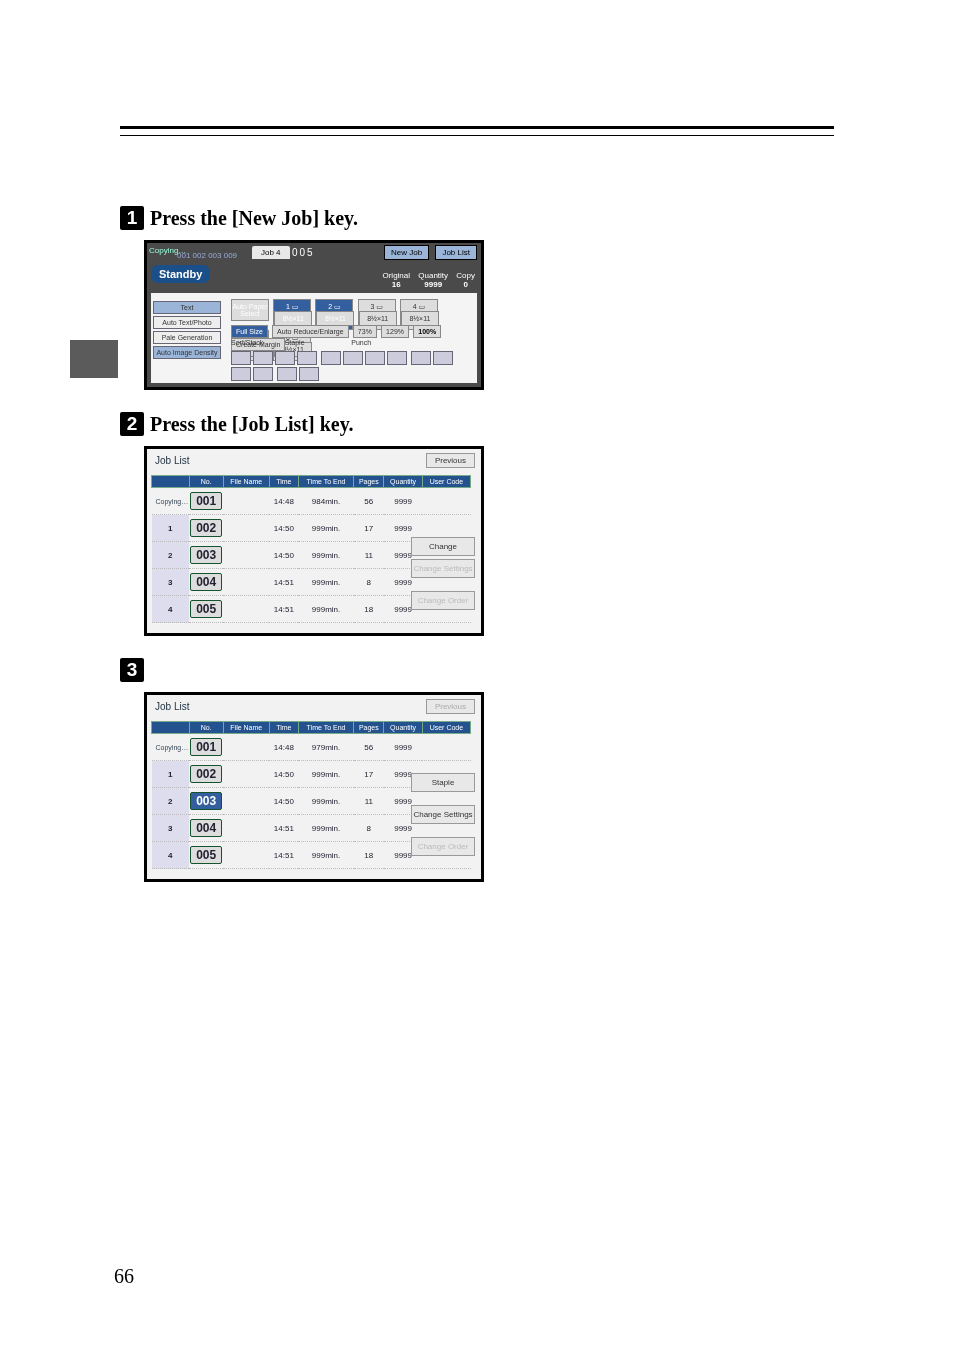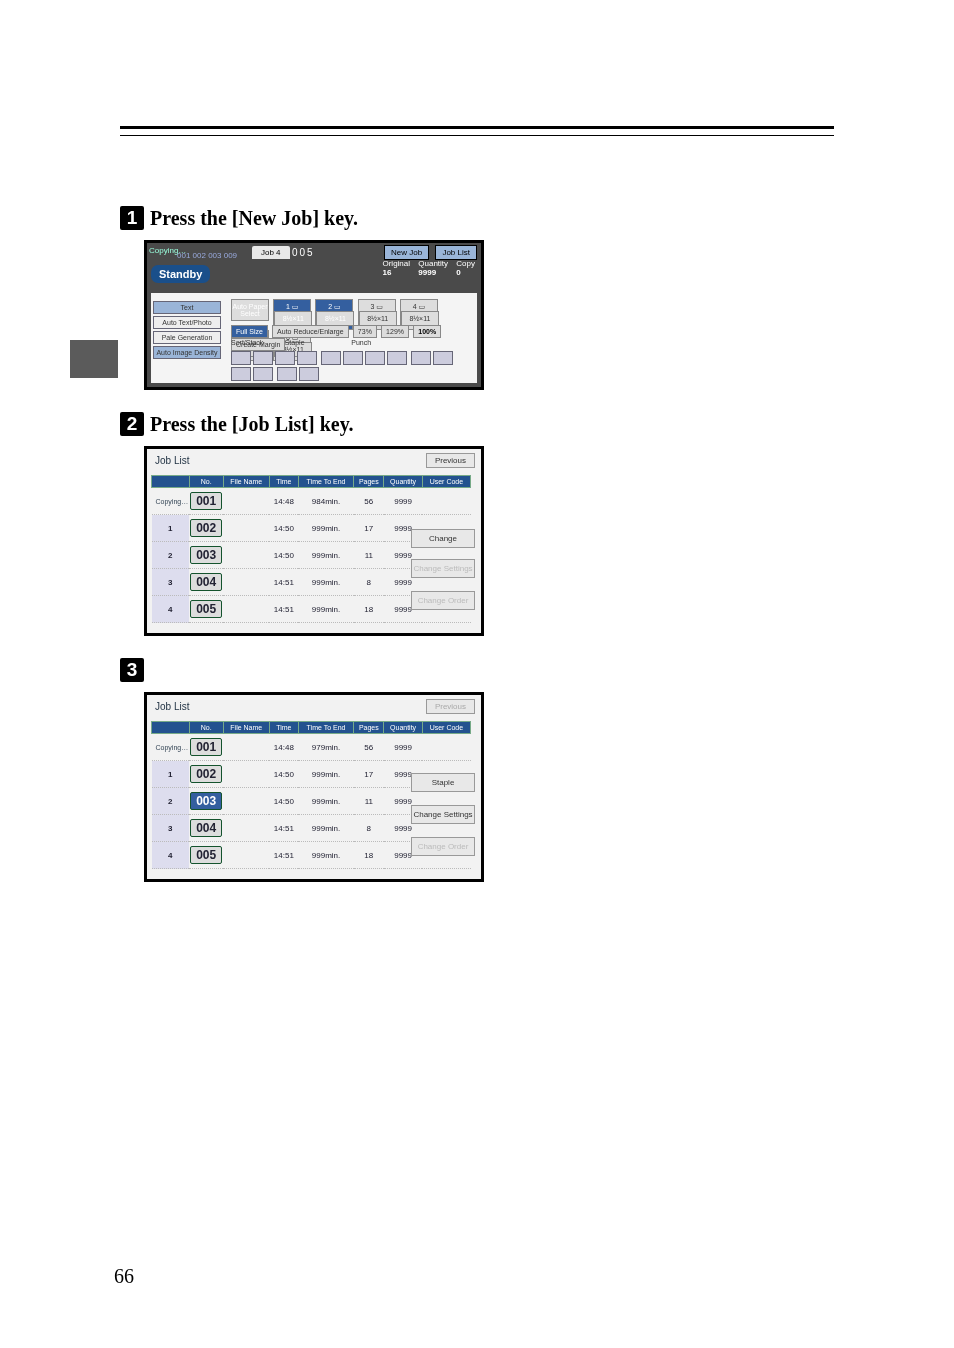--- a/index.html
+++ b/index.html
@@ -90,21 +90,21 @@
   .ss1 .tabs { position:absolute; top:8px; left:30px; color:#9ad; font-size:8px;}
   .ss1 .copying { position:absolute; top:3px; left:2px; font-size:8px; color:#9fd; }
   .ss1 .btnrow { position:absolute; top:2px; right:4px; }
   .ss1 .btnrow span { display:inline-block; background:#9ab5d8; color:#000; font-size:8px; padding:2px 6px; margin-left:4px; border:1px solid #000;}
   .ss1 .standby {
     position:absolute; top:22px; left:4px;
     background:#1a4f8a; color:#fff; font-weight:bold; font-size:11px;
     padding:3px 8px;
     border-radius:7px;
   }
-  .ss1 .counts { position:absolute; top:16px; right:6px; font-size:8px; color:#fff; text-align:left; line-height:9px;}
+  .ss1 .counts { position:absolute; top:28px; right:6px; font-size:8px; color:#fff; text-align:center; line-height:9px;}
   .ss1 .counts div { display:inline-block; margin-left:6px;}
   .ss1 .mid {
     position:absolute; top:50px; left:4px; right:4px; bottom:4px;
     background:#f4f4f4;
   }
   .ss1 .leftcol { position:absolute; left:2px; top:6px; width:68px;}
   .ss1 .leftcol div{ background:#9ab5d8; margin:2px 0; font-size:7px; text-align:center; padding:2px 0; border:1px solid #667;}
   .ss1 .leftcol .light{ background:#eee;}
   .ss1 .trays { position:absolute; left:80px; top:6px;}
   .ss1 .trays span { display:inline-block; width:36px; text-align:center; background:#ddd; border:1px solid #888; font-size:7px; padding:3px 0; margin-right:2px;}
@@ -290,21 +290,21 @@
           </td>
           <td></td>
           <td>14:51</td>
           <td>999min.</td>
           <td>18</td>
           <td>9999</td>
           <td></td>
         </tr>
       </tbody>
   </table>
-  <div class="sidebtn" style="top:80px;margin-left:9px;">Change</div>
+  <div class="sidebtn" style="top:88px;margin-left:9px;">Change</div>
   <div class="sidebtn dis" style="top:110px;">Change Settings</div>
   <div class="sidebtn dis" style="top:142px;">Change Order</div>
 </div>
 
 <div class="step-line">
   <span class="step-num">3</span>
 </div>
 
 <div class="screenshot ssJL">
   <div class="title">Job List</div>

